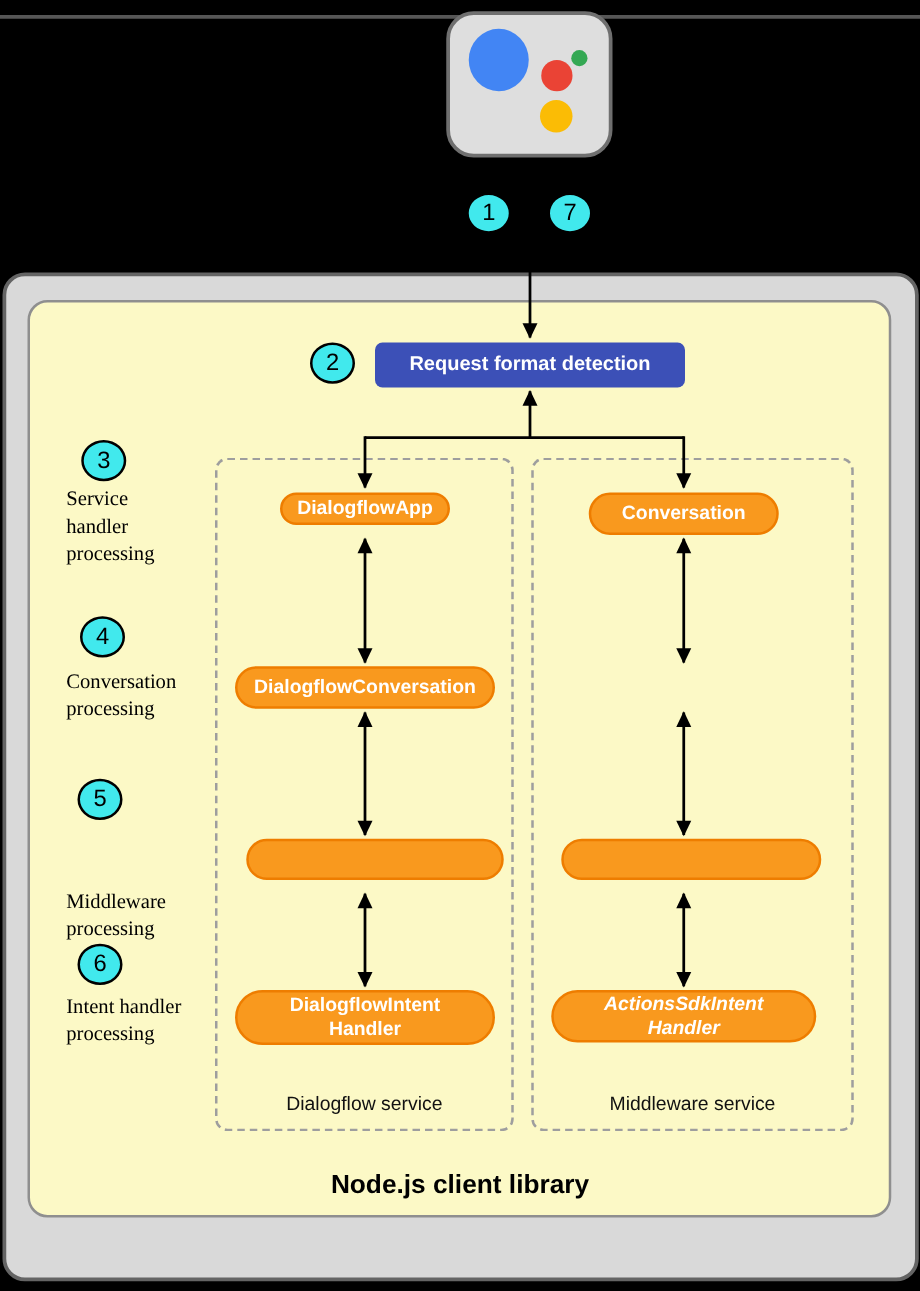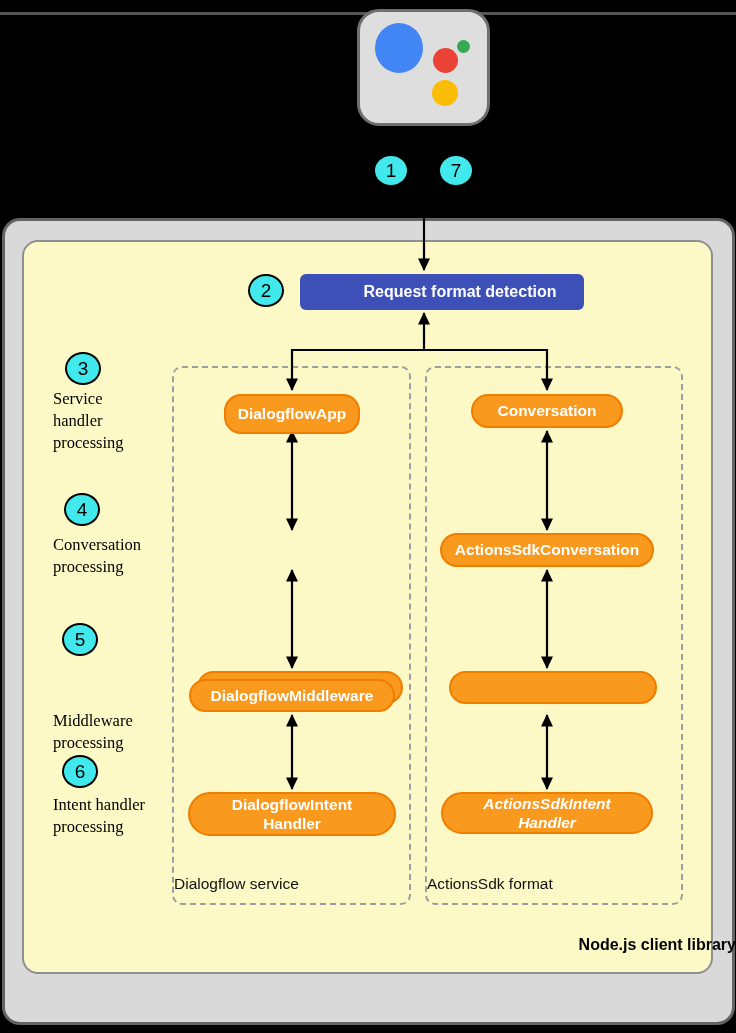--- a/index.html
+++ b/index.html
@@ -16,30 +16,30 @@
   .dot{position:absolute;border-radius:50%;}
   
   .badge{width:36px;height:33px;border:2px solid #000;border-radius:50%;box-sizing:border-box;
          display:flex;align-items:center;justify-content:center;font-size:19px;line-height:1;
          z-index:10;}
   
   .runtime{left:2px;top:218px;width:733px;height:807px;background:#D9D9D9;border:3px solid #646464;
            border-radius:18px;box-sizing:border-box;z-index:2;}
   .library{left:22px;top:240px;width:691px;height:734px;background:#FCF9C6;border:2px solid #8F8F8F;
            border-radius:16px;box-sizing:border-box;z-index:3;}
-  .container-label{left:0;width:736px;text-align:right;font-weight:bold;font-size:16px;z-index:12;}
+  .container-label{left:0;width:736px;text-align:center;font-weight:bold;font-size:21px;z-index:12;}
   
   .detection{left:300px;top:274px;width:248px;height:36px;background:#3C50B7;border-radius:6px;
              color:#fff;font-size:16px;font-weight:bold;display:flex;align-items:center;
-             justify-content:center;z-index:10;white-space:nowrap;padding-left:36px;}
+             justify-content:center;z-index:10;white-space:nowrap;}
   
   .dashedbox{border:2px dashed #9E9E9E;border-radius:10px;box-sizing:border-box;z-index:4;}
   .dashed-left{left:172px;top:366px;width:239px;height:539px;}
   .dashed-right{left:425px;top:366px;width:258px;height:539px;}
-  .service-label{position:absolute;left:0;bottom:10px;width:100%;text-align:left;
+  .service-label{position:absolute;left:0;bottom:10px;width:100%;text-align:center;
                  font-size:15.5px;color:#111;}
   
   .pill{background:#F9991E;border:2.5px solid #EE7D00;border-radius:17px;box-sizing:border-box;
         color:#fff;font-size:15.5px;font-weight:bold;text-align:center;white-space:nowrap;
         display:flex;align-items:center;justify-content:center;z-index:10;}
   .pill-2line{border-radius:22px;white-space:pre-line;line-height:19px;}
   .stackwrap{z-index:10;}
   .stackwrap .pill{position:absolute;}
   
   .step-label{white-space:pre-line;font-size:16.5px;line-height:22px;color:#000;z-index:10;font-family:Liberation Serif, serif;}
@@ -99,33 +99,32 @@
   <div class="abs badge" style="left:62px;top:755px;background:#41E9ED;">
       <span>6</span>
     </div>
   <div class="abs step-label" style="left:53px;top:794px;">Intent handler
 processing</div>
 
   <div class="abs dashedbox dashed-left">
     <div class="service-label">Dialogflow service</div>
   </div>
   <div class="abs dashedbox dashed-right">
-    <div class="service-label">ActionsSdk format</div>
+    <div class="service-label">Middleware service</div>
   </div>
 
-  <div class="abs pill" style="left:224px;top:394px;width:136px;height:40px;">DialogflowApp</div>
+  <div class="abs pill" style="left:224px;top:394px;width:136px;height:26px;">DialogflowApp</div>
+  <div class="abs pill" style="left:188px;top:533px;width:208px;height:34px;">DialogflowConversation</div>
   <div class="abs stackwrap" style="left:189px;top:671px;width:214px;height:41px;">
     <div class="pill" style="left:8px;top:0;width:206px;height:33px;"></div>
-    <div class="pill" style="left:0;top:8px;width:206px;height:33px;">DialogflowMiddleware</div>
   </div>
   <div class="abs pill pill-2line" style="left:188px;top:792px;width:208px;height:44px;">DialogflowIntent
 Handler</div>
 
   <div class="abs pill" style="left:471px;top:394px;width:152px;height:34px;">Conversation</div>
-  <div class="abs pill" style="left:440px;top:533px;width:214px;height:34px;">ActionsSdkConversation</div>
   <div class="abs stackwrap" style="left:441px;top:671px;width:216px;height:41px;">
     <div class="pill" style="left:8px;top:0;width:208px;height:33px;"></div>
   </div>
   <div class="abs pill pill-2line" style="left:441px;top:792px;width:212px;height:42px;font-style:italic;">ActionsSdkIntent
 Handler</div>
 
   <svg class="abs wires" width="736" height="1033" viewBox="0 0 736 1033">
     <defs>
       <marker id="ah" markerUnits="userSpaceOnUse" markerWidth="16" markerHeight="16" refX="12.5" refY="7" orient="auto-start-reverse">
         <path d="M1,1 L13.5,7 L1,13 Z" fill="#000"></path>

